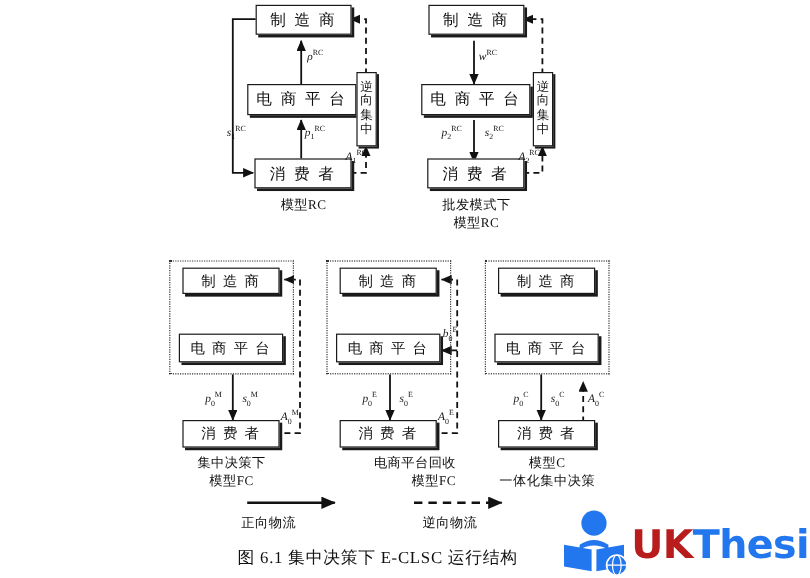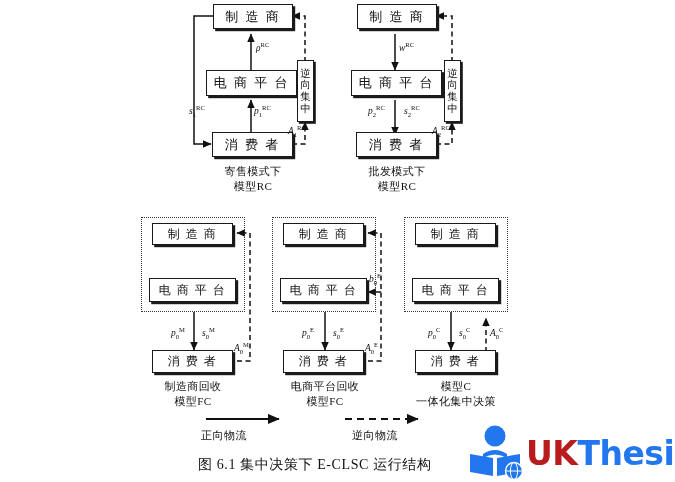--- a/index.html
+++ b/index.html
@@ -121,21 +121,20 @@
   <div class="lbl" style="left:189px;top:104px;">
     <i>s</i><sub>1</sub><sup>RC</sup>
   </div>
   <div class="lbl" style="left:254px;top:104px;">
     <i>p</i><sub>1</sub><sup>RC</sup>
   </div>
   <div class="lbl" style="left:288px;top:124px;">
     <i>A</i><sub>1</sub><sup>RC</sup>
   </div>
   <div class="cap" style="left:203px;top:164px;width:100px;">
-    <div>寄售模式下</div>
     <div>模型RC</div>
   </div>
 
   <div class="node" style="left:357px;top:4px;width:80px;height:25px;">制 造 商</div>
   <div class="node" style="left:351px;top:70px;width:91px;height:26px;">电 商 平 台</div>
   <div class="node" style="left:356px;top:132px;width:81px;height:25px;">消 费 者</div>
   <div class="vbox" style="left:444px;top:60px;width:17px;height:62px;">
     <span>逆</span>
     <span>向</span>
     <span>集</span>
@@ -165,41 +164,41 @@
   <div class="lbl" style="left:171px;top:326px;">
     <i>p</i><sub>0</sub><sup>M</sup>
   </div>
   <div class="lbl" style="left:202px;top:326px;">
     <i>s</i><sub>0</sub><sup>M</sup>
   </div>
   <div class="lbl" style="left:234px;top:341px;">
     <i>A</i><sub>0</sub><sup>M</sup>
   </div>
   <div class="cap" style="left:142px;top:379px;width:102px;">
-    <div>制造商回收</div>
+    <div>集中决策下</div>
     <div>模型FC</div>
   </div>
 
   <div class="grp" style="left:272px;top:217px;width:104px;height:95px;"></div>
   <div class="node small" style="left:283px;top:223px;width:81px;height:22px;">制 造 商</div>
   <div class="node small" style="left:280px;top:278px;width:87px;height:24px;">电 商 平 台</div>
   <div class="node small" style="left:283px;top:350px;width:81px;height:23px;">消 费 者</div>
   <div class="lbl" style="left:369px;top:272px;">
     <i>b</i><sub>0</sub><sup>E</sup>
   </div>
   <div class="lbl" style="left:302px;top:326px;">
     <i>p</i><sub>0</sub><sup>E</sup>
   </div>
   <div class="lbl" style="left:333px;top:326px;">
     <i>s</i><sub>0</sub><sup>E</sup>
   </div>
   <div class="lbl" style="left:365px;top:341px;">
     <i>A</i><sub>0</sub><sup>E</sup>
   </div>
-  <div class="cap" style="left:270px;top:379px;width:110px;">
+  <div class="cap" style="left:270px;top:379px;width:110px;text-align:right;">
     <div>电商平台回收</div>
     <div>模型FC</div>
   </div>
 
   <div class="grp" style="left:404px;top:217px;width:104px;height:95px;"></div>
   <div class="node small" style="left:415px;top:223px;width:81px;height:22px;">制 造 商</div>
   <div class="node small" style="left:412px;top:278px;width:87px;height:24px;">电 商 平 台</div>
   <div class="node small" style="left:415px;top:350px;width:81px;height:23px;">消 费 者</div>
   <div class="lbl" style="left:428px;top:326px;">
     <i>p</i><sub>0</sub><sup>C</sup>

